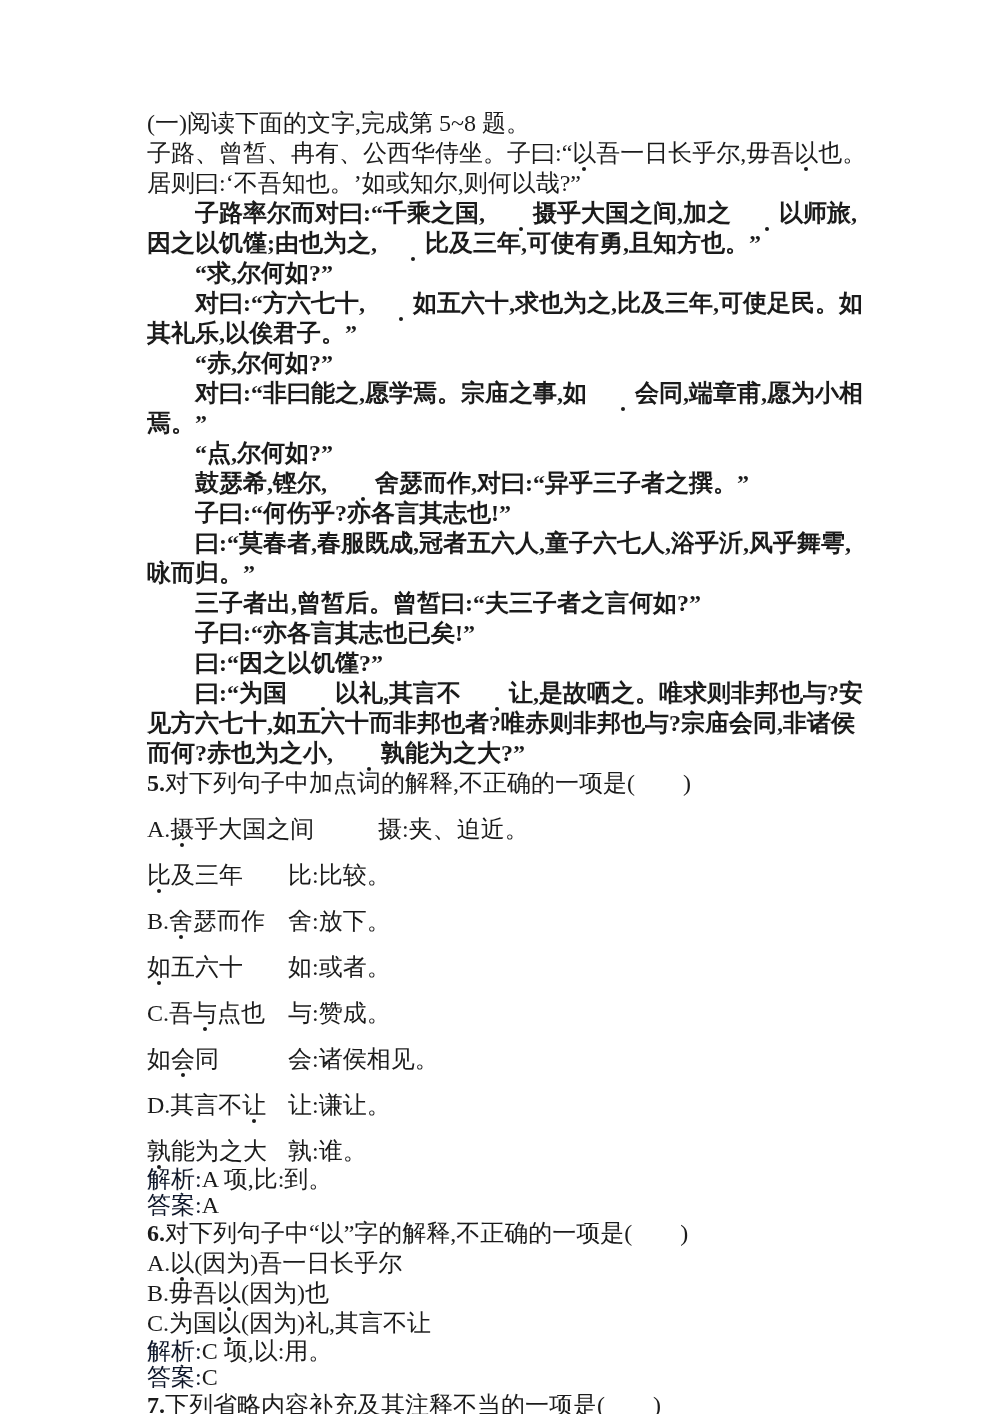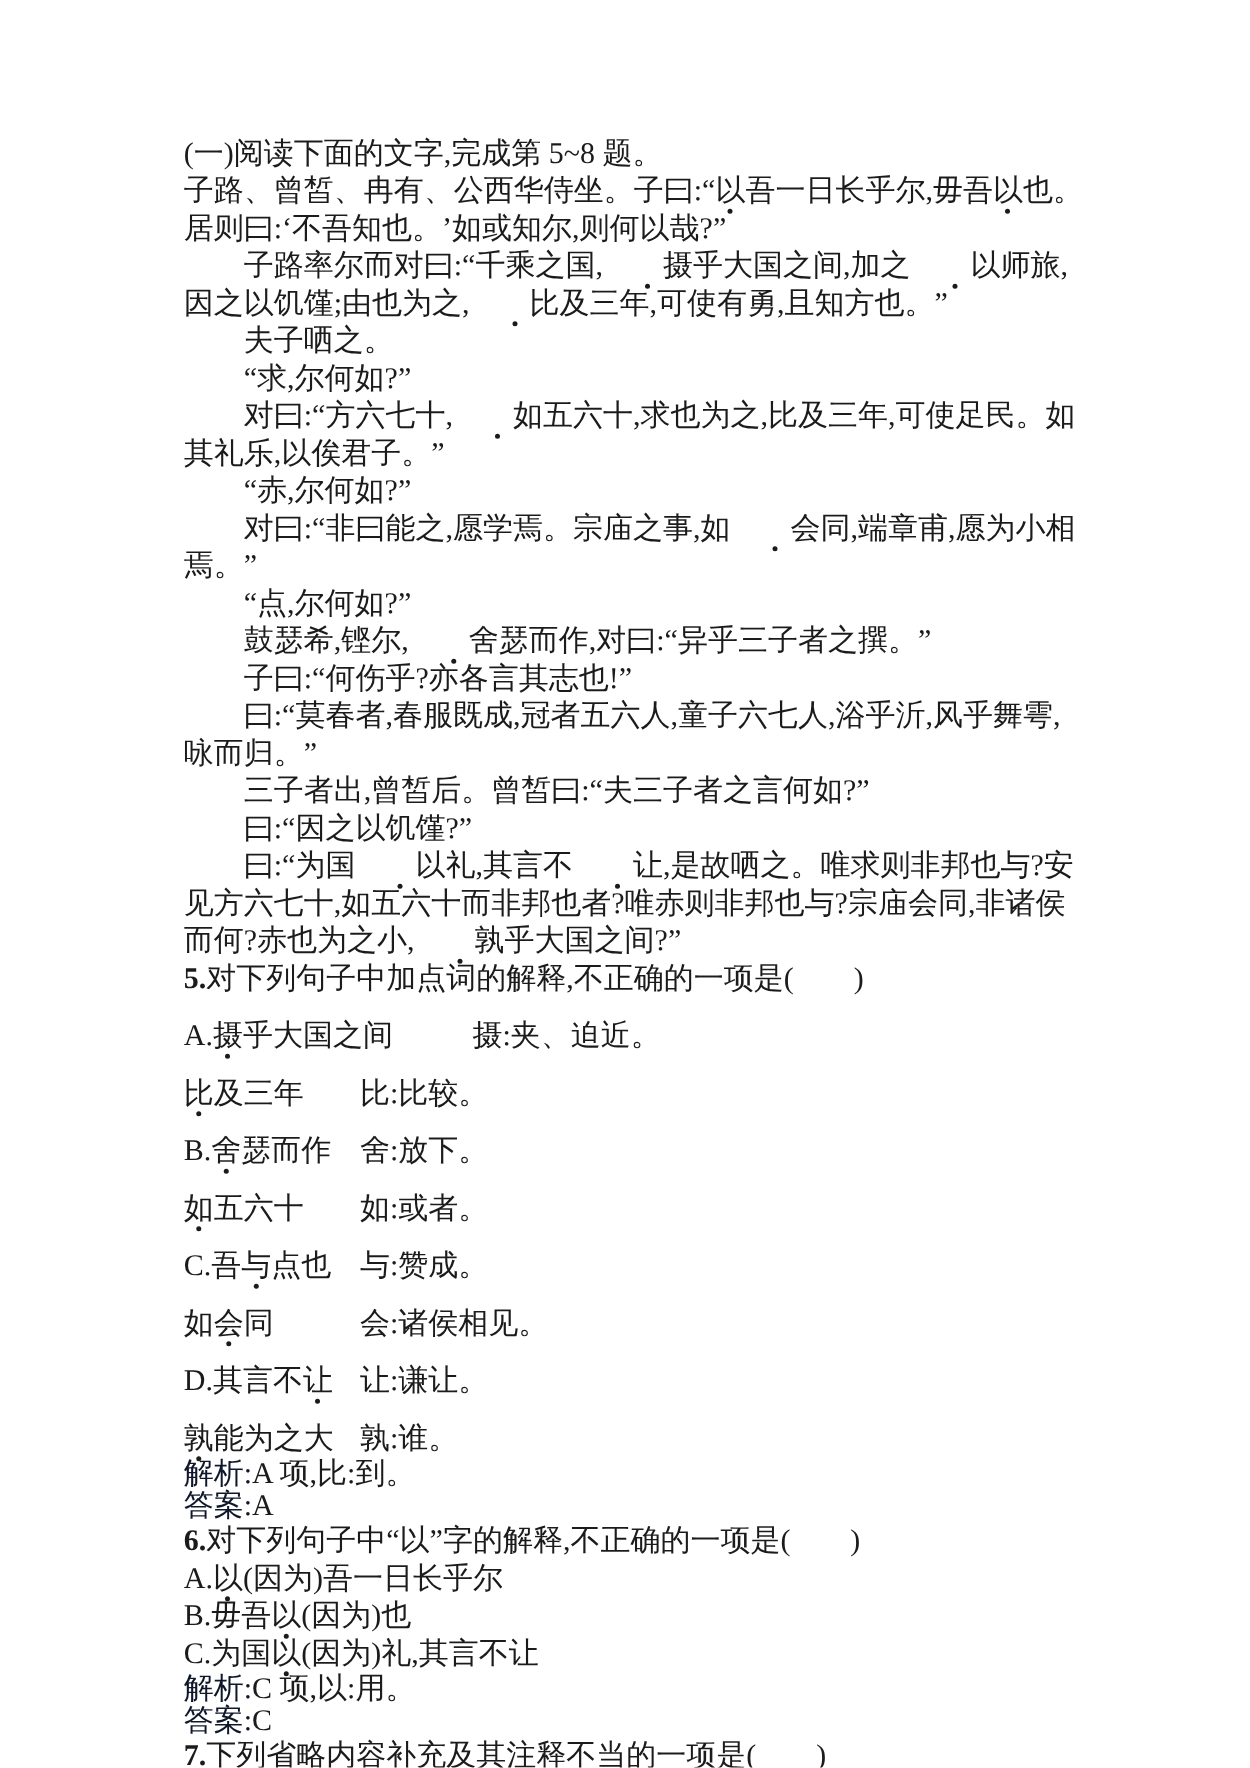--- a/index.html
+++ b/index.html
@@ -5,21 +5,21 @@
   html,body{margin:0;padding:0;}
   body{
     width:1000px;height:1414px;background:#ffffff;position:relative;
     font-family:"Liberation Serif","DejaVu Serif",serif;
     color:#1b1b1b;
   }
   .page{position:absolute;left:147px;top:108px;width:720px;font-size:24px;}
   .page p{margin:0;}
   .intro{line-height:30px;}
   .para{line-height:30px;text-indent:0;}
-  .para.ind{text-indent:2em;}
+  .para.ind{text-indent:2em;font-weight:bold;}
   
   .em{position:relative;display:inline-block;}
   .em::after{
     content:"";position:absolute;left:50%;margin-left:-2px;bottom:-3px;
     width:4px;height:4px;border-radius:50%;background:#1b1b1b;
   }
   .q-stem{line-height:30px;}
   .q-num{font-weight:bold;}
   .q5-row{display:flex;line-height:30px;margin-top:16px;}
   .q5-row .ph{width:141px;flex:0 0 auto;}
@@ -29,32 +29,32 @@
   .rlabel{color:#0f172a;}
 </style>
 </head>
 <body>
 
 <div class="page">
   <p class="intro">(一)阅读下面的文字,完成第 5~8 题。</p>
   <div id="passage">
       <p class="para"><span>子路、曾皙、冉有、公西华侍坐。子曰:“</span><span class="em">以</span><span>吾一日长乎尔,毋吾</span><span class="em">以</span><span>也。居则曰:‘不吾知也。’如或知尔,则何以哉?”</span></p>
       <p class="para ind"><span>子路率尔而对曰:“千乘之国,</span><span class="em">摄</span><span>乎大国之间,加之</span><span class="em">以</span><span>师旅,因之以饥馑;由也为之,</span><span class="em">比</span><span>及三年,可使有勇,且知方也。”</span></p>
-      <p class="para ind"><span>夫子哂之。</span></p>
       <p class="para ind"><span>“求,尔何如?”</span></p>
       <p class="para ind"><span>对曰:“方六七十,</span><span class="em">如</span><span>五六十,求也为之,比及三年,可使足民。如其礼乐,以俟君子。”</span></p>
       <p class="para ind"><span>“赤,尔何如?”</span></p>
       <p class="para ind"><span>对曰:“非曰能之,愿学焉。宗庙之事,如</span><span class="em">会</span><span>同,端章甫,愿为小相焉。”</span></p>
       <p class="para ind"><span>“点,尔何如?”</span></p>
       <p class="para ind"><span>鼓瑟希,铿尔,</span><span class="em">舍</span><span>瑟而作,对曰:“异乎三子者之撰。”</span></p>
       <p class="para ind"><span>子曰:“何伤乎?亦各言其志也!”</span></p>
       <p class="para ind"><span>曰:“莫春者,春服既成,冠者五六人,童子六七人,浴乎沂,风乎舞雩,咏而归。”</span></p>
       <p class="para ind"><span>三子者出,曾皙后。曾皙曰:“夫三子者之言何如?”</span></p>
+      <p class="para ind"><span>子曰:“亦各言其志也已矣!”</span></p>
       <p class="para ind"><span>曰:“因之以饥馑?”</span></p>
-      <p class="para ind"><span>曰:“为国</span><span class="em">以</span><span>礼,其言不</span><span class="em">让</span><span>,是故哂之。唯求则非邦也与?安见方六七十,如五六十而非邦也者?唯赤则非邦也与?宗庙会同,非诸侯而何?赤也为之小,</span><span class="em">孰</span><span>乎大国之间?”</span></p>
+      <p class="para ind"><span>曰:“为国</span><span class="em">以</span><span>礼,其言不</span><span class="em">让</span><span>,是故哂之。唯求则非邦也与?安见方六七十,如五六十而非邦也者?唯赤则非邦也与?宗庙会同,非诸侯而何?赤也为之小,</span><span class="em">孰</span><span>能为之大?”</span></p>
     </div>
   <div id="questions">
       <section class="question">
         <p class="q-stem"><span class="q-num">5.</span><span>对下列句子中加点词的解释,不正确的一项是(　　)</span></p>
         <div class="q5-row wide">
           <span class="ph"><span>A.</span><span class="em">摄</span><span>乎大国之间</span></span>
           <span class="gloss">摄:夹、迫近。</span>
         </div>
         <div class="q5-row">
           <span class="ph"><span class="em">比</span><span>及三年</span></span>

